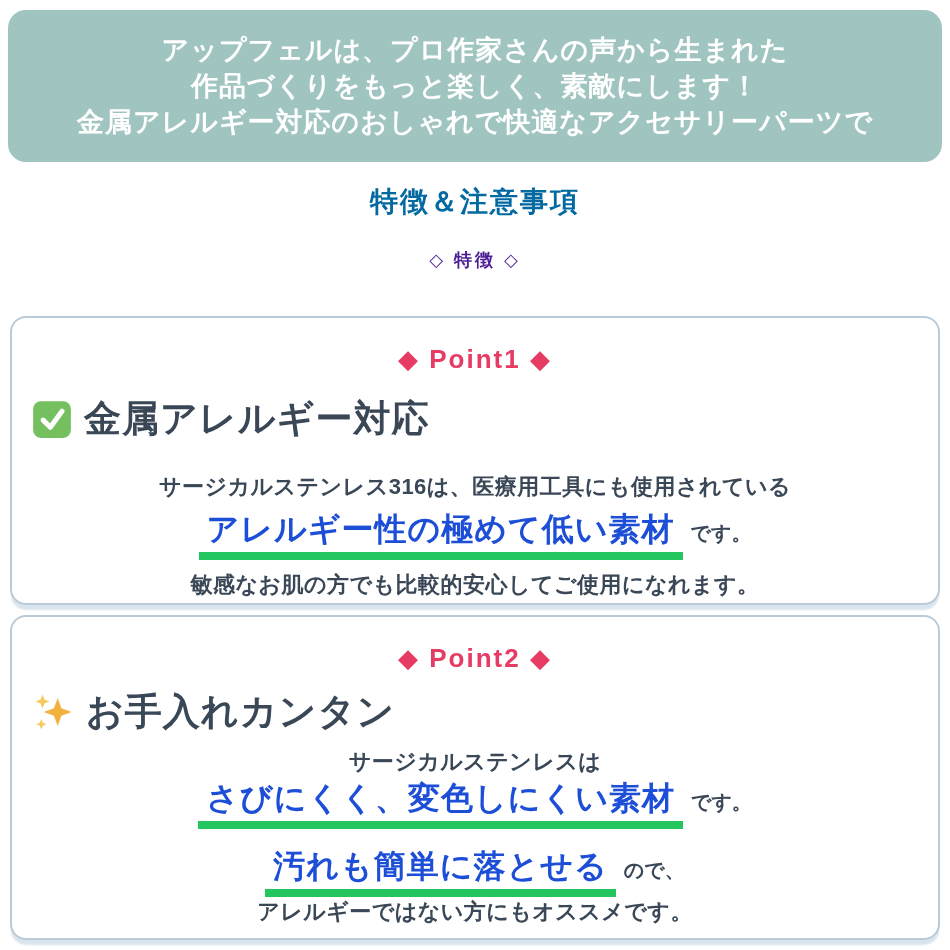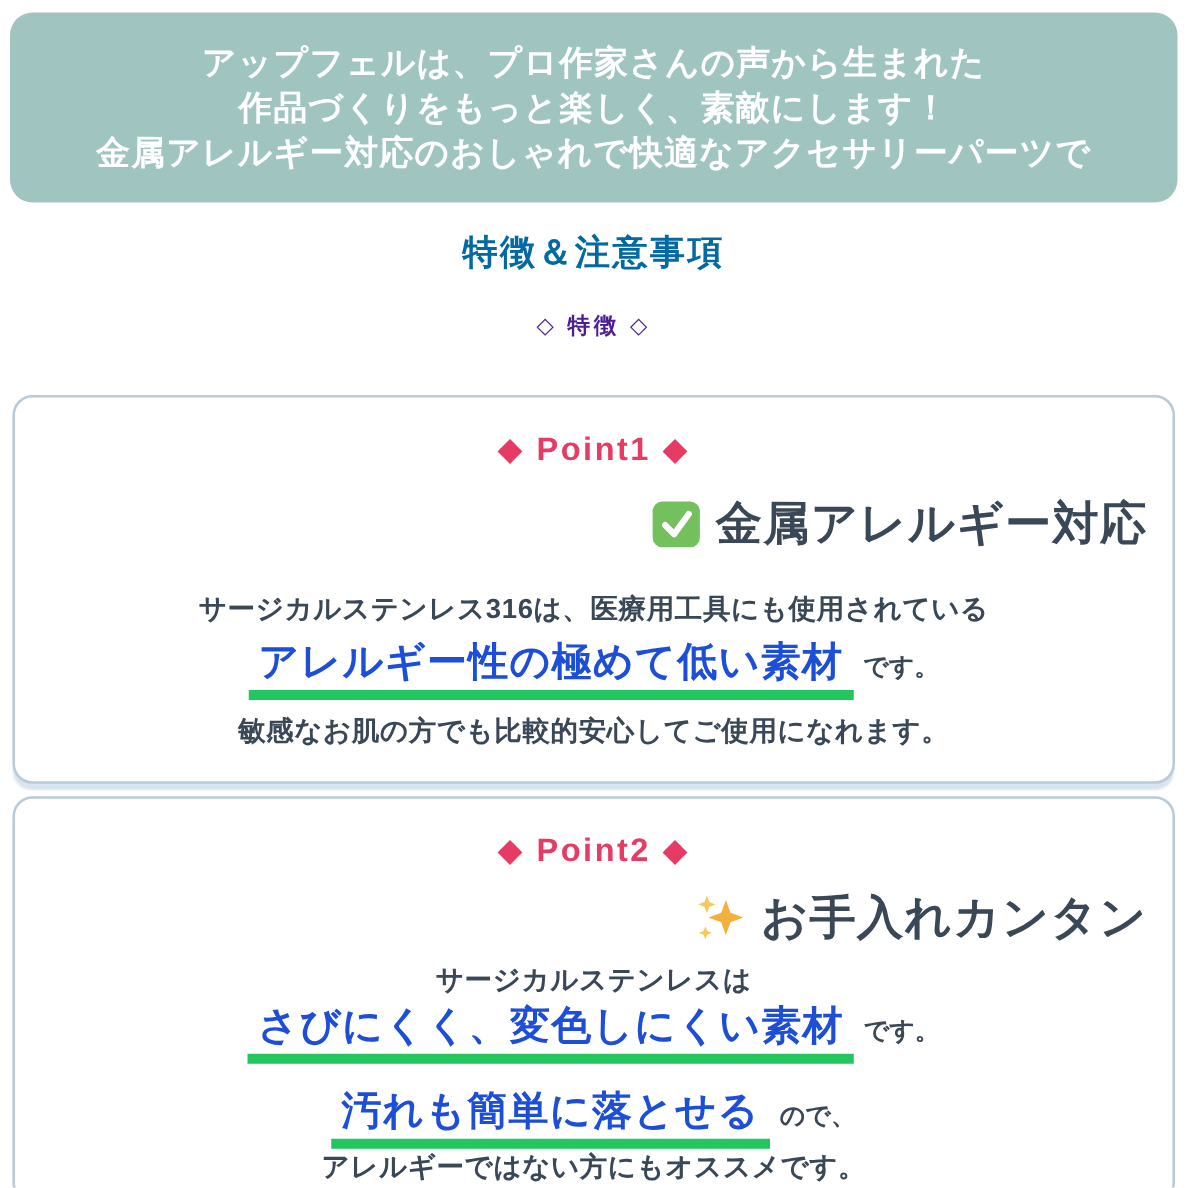--- a/index.html
+++ b/index.html
@@ -9,26 +9,26 @@
   .banner { margin:10px 8px 0; height:152px; border-radius:18px;
     background:#a0c5c1; display:flex; flex-direction:column;
     justify-content:center; align-items:center; }
   .banner-line { color:#ffffff; font-size:27px; line-height:36px; text-align:center; letter-spacing:1px; }
 
   .section-title { margin-top:21px; text-align:center; font-size:28px; color:#0369a1; letter-spacing:2px; }
   .section-subtitle { margin-top:27px; text-align:center; font-size:18px; color:#4c1d95; letter-spacing:3px; }
 
   .card { margin:18px 10px 0; background:#ffffff; border:2px solid #b9cbd9;
     border-radius:16px; box-shadow:0 6px 2px -1px #d9e4ee; text-align:center; }
-  .card.p1 { padding:26px 20px 26px;margin-top:44px; }
+  .card.p1 { padding:26px 20px 4px;margin-top:44px; }
   .card.p2 { margin-top:10px; padding:26px 20px 12px; }
 
   .point-label { font-size:26px; line-height:31px; color:#e63b63; letter-spacing:2px; }
 
-  .card-heading-row { display:flex; justify-content:flex-end; align-items:center; gap:12px; }
+  .card-heading-row { display:flex; justify-content:flex-start; align-items:center; gap:12px; }
   .p1 .card-heading-row { margin-top:20px; }
   .p2 .card-heading-row { margin-top:14px; }
   .card-heading { font-size:37px; line-height:48px; color:#3a4756; letter-spacing:1px; }
   .emoji-icon { display:inline-flex; }
 
   .body-text { font-size:22px; line-height:28px; color:#3a4756; letter-spacing:0.5px; }
   .p1 .intro { margin-top:30px; }
   .p2 .intro { margin-top:12px; }
 
   .em-row { display:flex; justify-content:center; align-items:baseline; gap:8px; }

